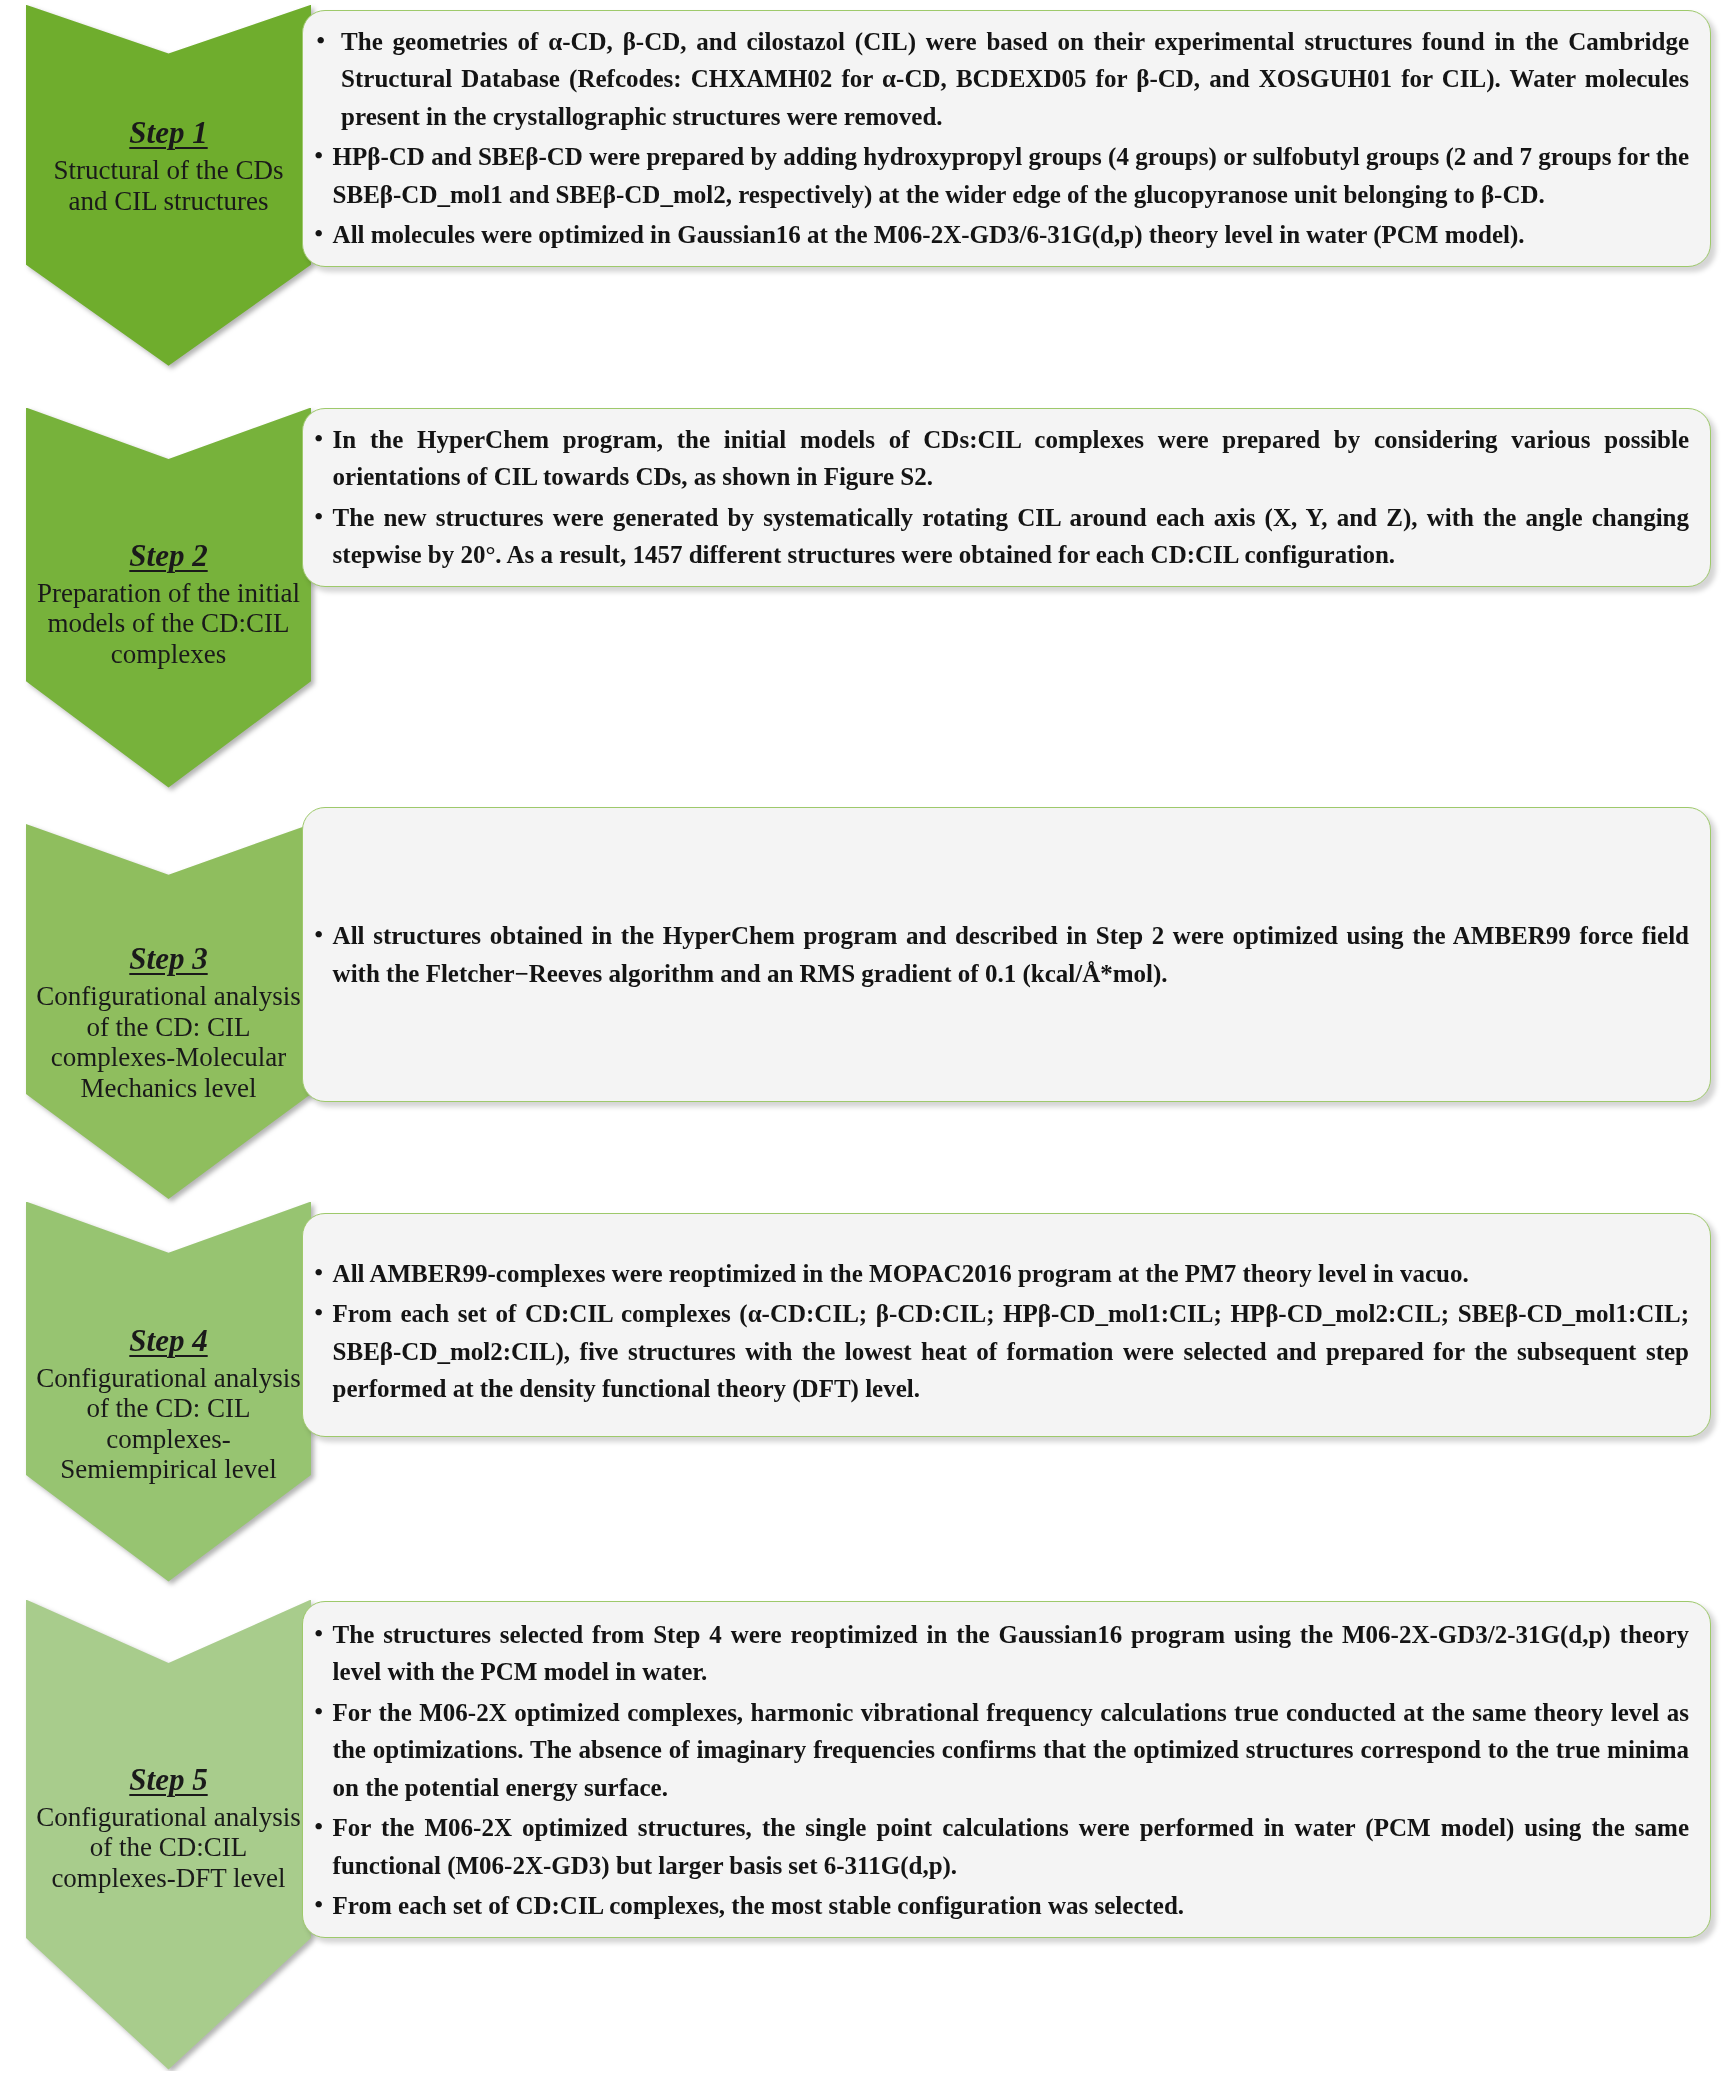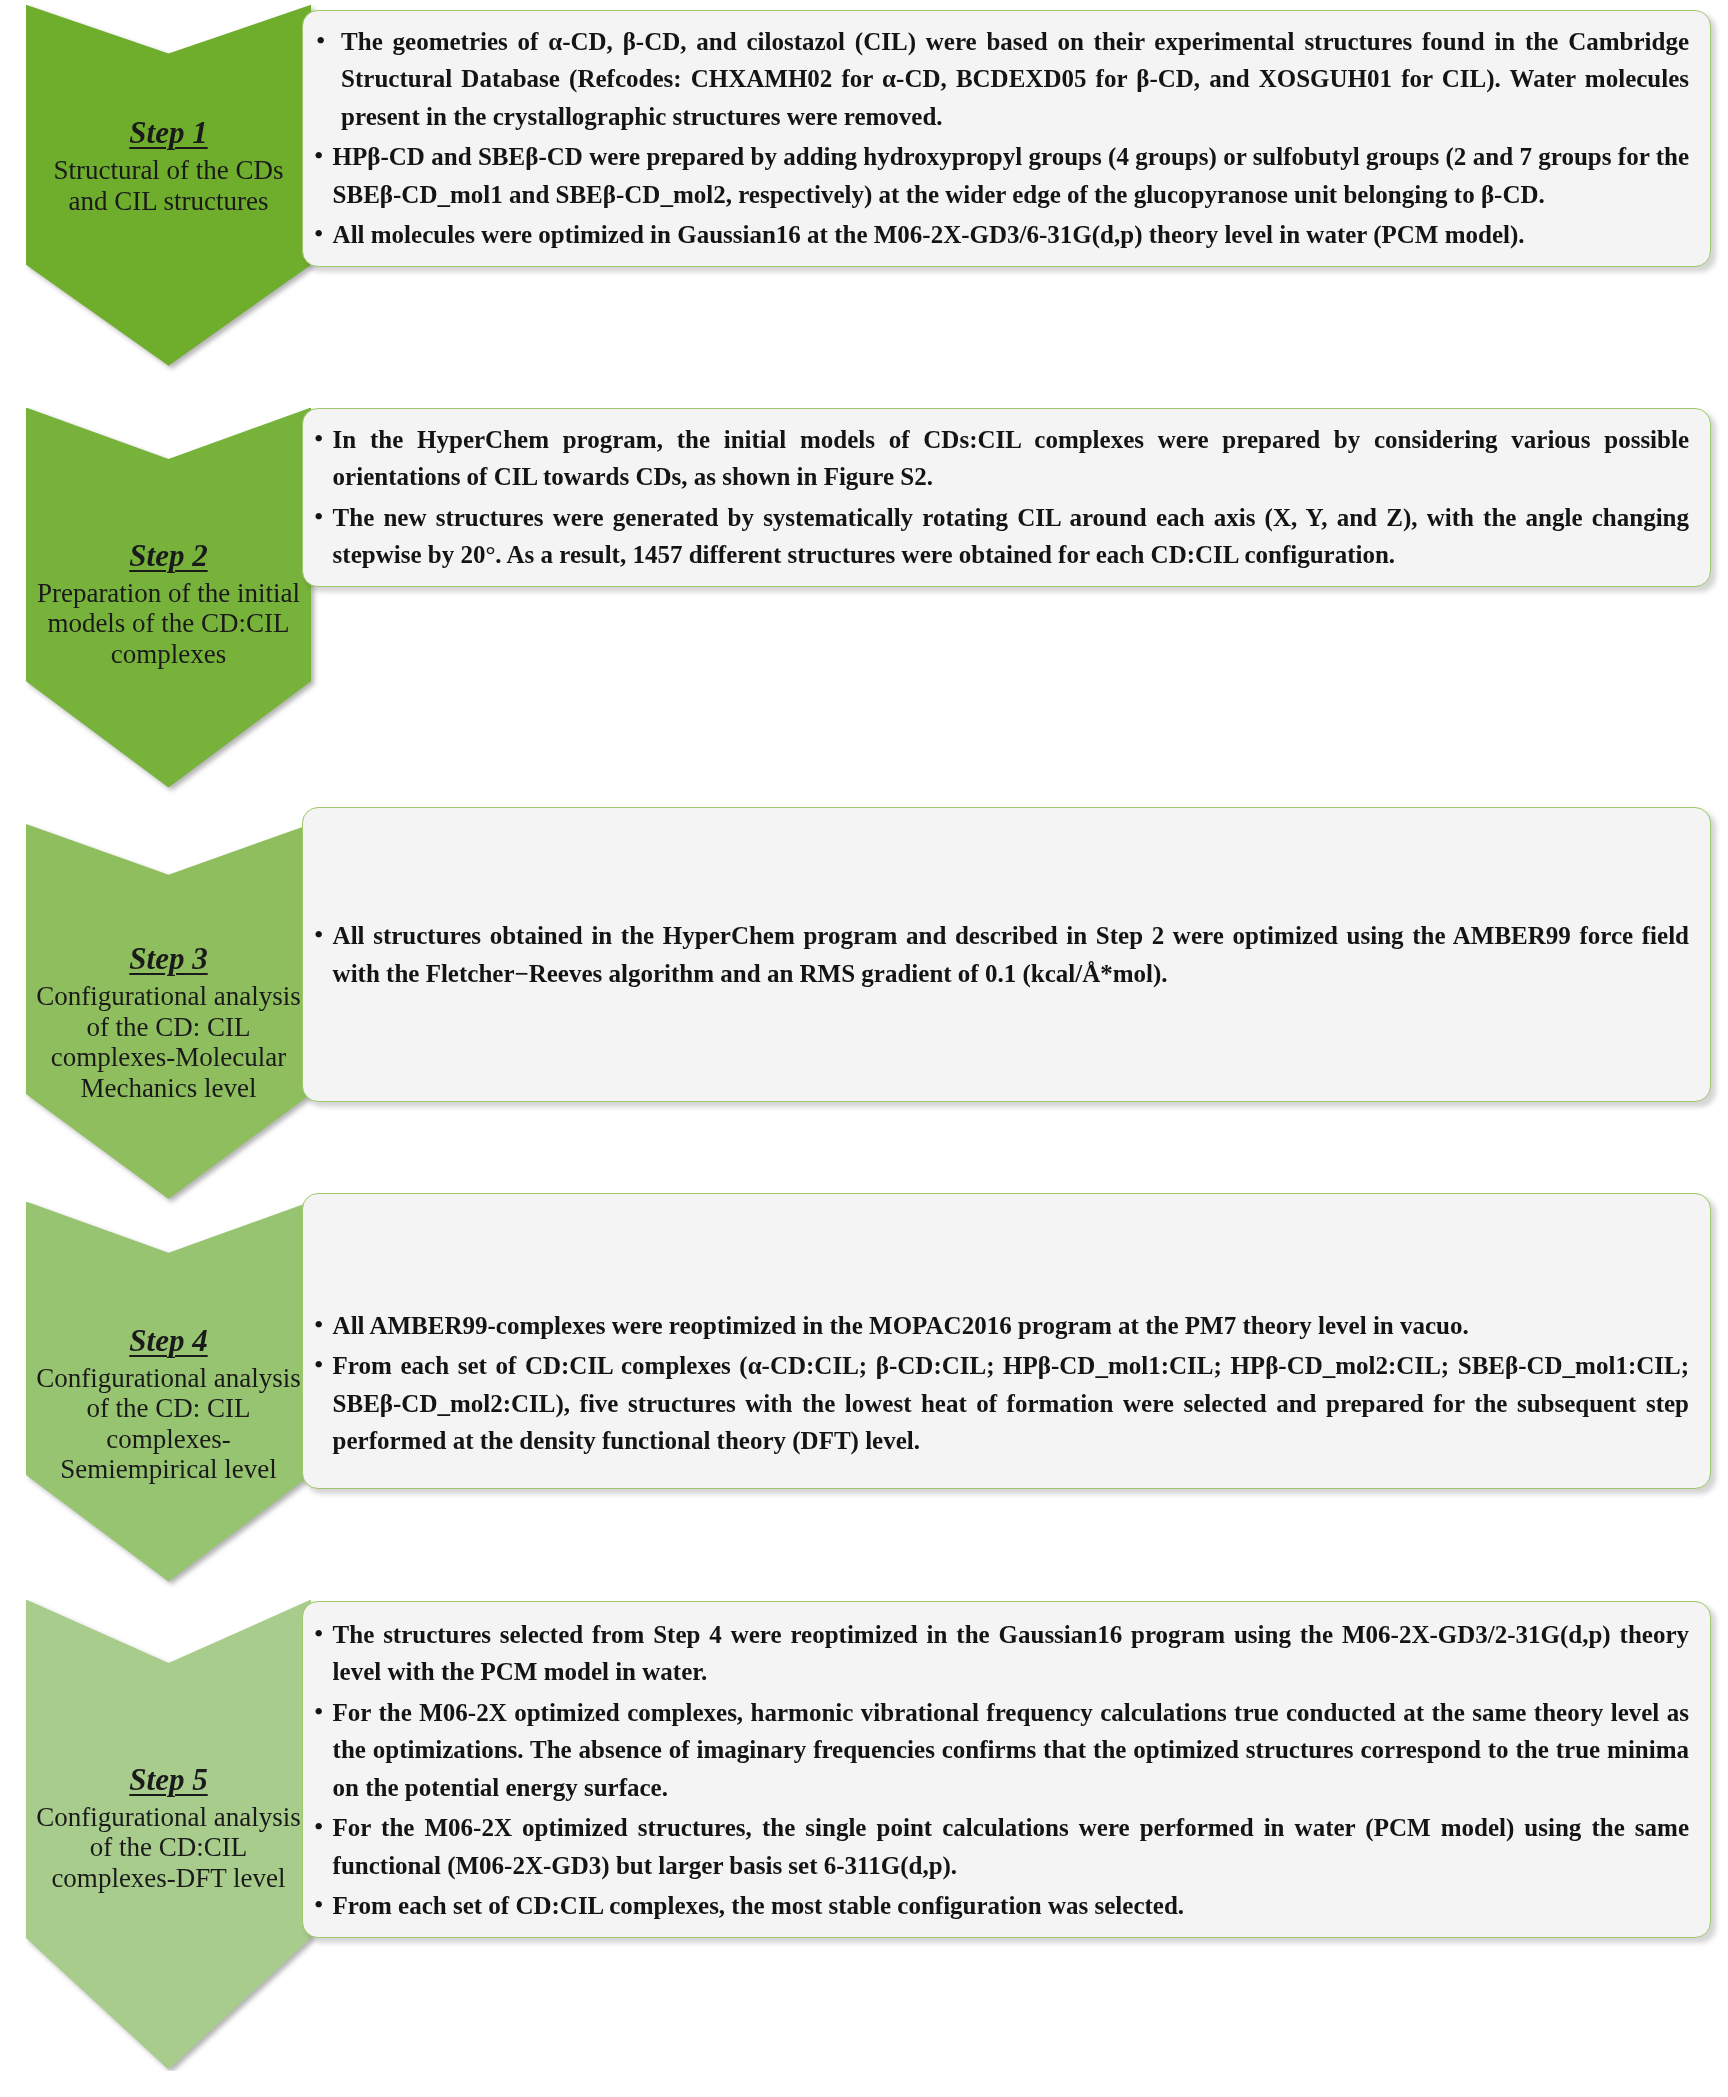--- a/index.html
+++ b/index.html
@@ -64,21 +64,21 @@
     margin-top:6.7px;
   }
 
   
   .panel{
     position:absolute;
     left:302px;
     width:1409px;
     background:#f4f4f4;
     border:1.4px solid #9ec96b;
-    border-radius:16px;
+    border-radius:23px;
     box-sizing:border-box;
     box-shadow:4.3px 4.3px 4.8px rgba(0,0,0,0.17);
     padding:12.4px 21px 12.4px 8.6px;
   }
   .panel ul{
     margin:0;
     padding:0;
     list-style:none;
   }
   .panel li{
@@ -162,21 +162,21 @@
 
   <div class="step-row" style="height:399px;">
     <div class="arrow" style="top:9.5px;height:380px;">
       <div class="arrow-inner" id="arrow-inner-4" style="padding-top: 123px; background: linear-gradient(100deg, rgb(151, 196, 113) 0%, rgb(151, 196, 113) 48%, rgb(151, 196, 113) 100%);">
         <div class="arrow-label">
           <div class="step-title">Step 4</div>
           <div class="step-desc">Configurational analysis of the CD: CIL complexes-Semiempirical level</div>
         </div>
       </div>
     </div>
-    <div class="panel" style="top:1px;padding-top:113px;padding-bottom:28.5px;">
+    <div class="panel" style="top:21px;padding-top:41px;padding-bottom:28.5px;">
       <ul>
         <li>All AMBER99-complexes were reoptimized in the MOPAC2016 program at the PM7 theory level in vacuo.</li>
         <li>From each set of CD:CIL complexes (α-CD:CIL; β-CD:CIL; HPβ-CD_mol1:CIL; HPβ-CD_mol2:CIL; SBEβ-CD_mol1:CIL; SBEβ-CD_mol2:CIL), five structures with the lowest heat of formation were selected and prepared for the subsequent step performed at the density functional theory (DFT) level.</li>
       </ul>
     </div>
   </div>
 
   <div class="step-row" style="height:480px;">
     <div class="arrow" style="top:8.6px;height:470px;">
       <div class="arrow-inner" id="arrow-inner-5" style="padding-top: 164px; background: linear-gradient(100deg, rgb(168, 204, 140) 0%, rgb(168, 204, 140) 48%, rgb(168, 204, 140) 100%);">

